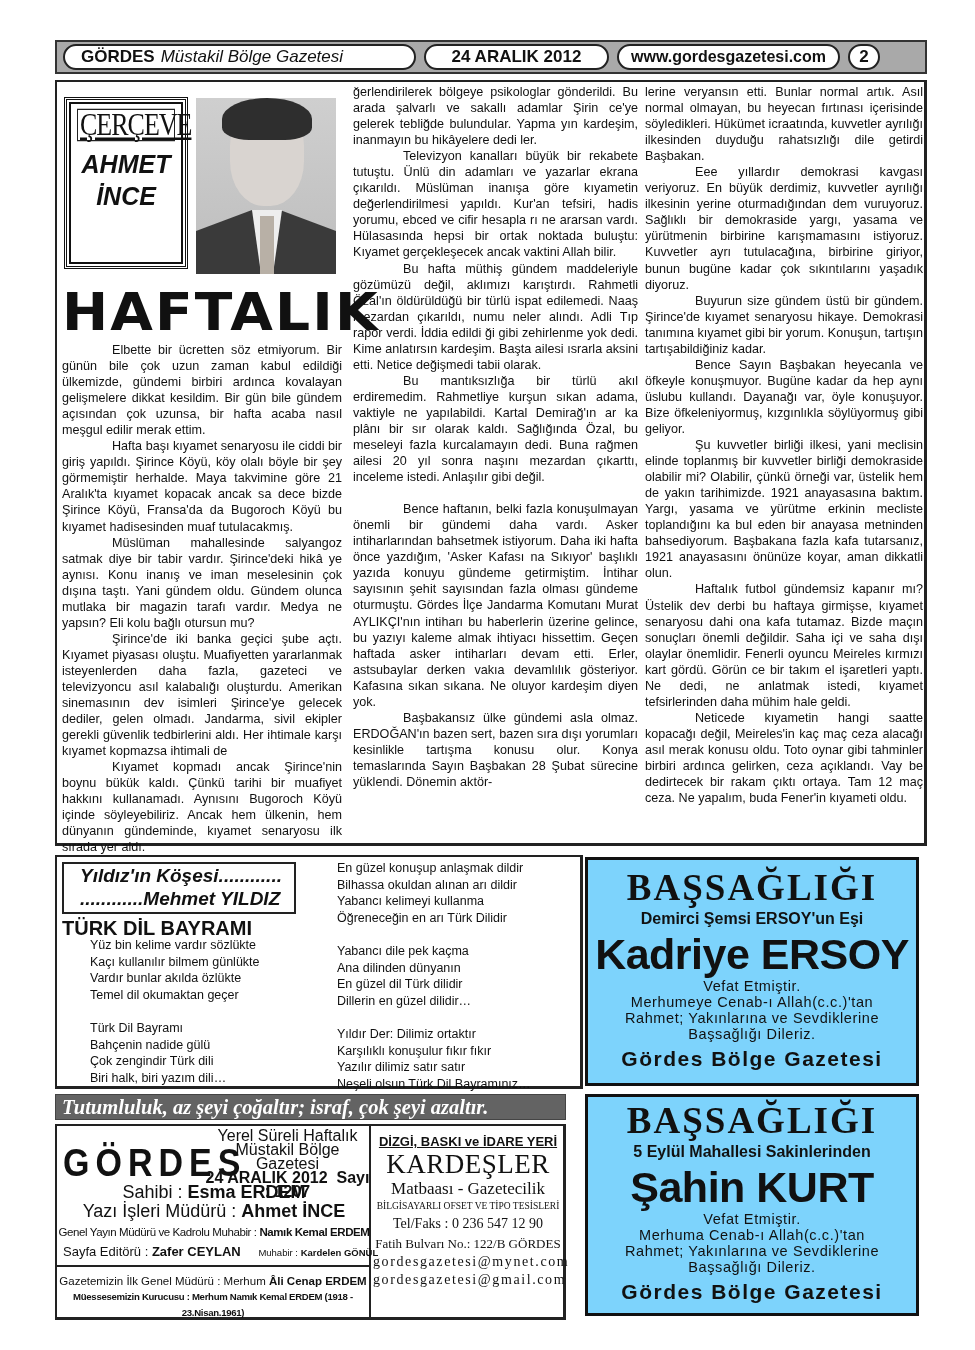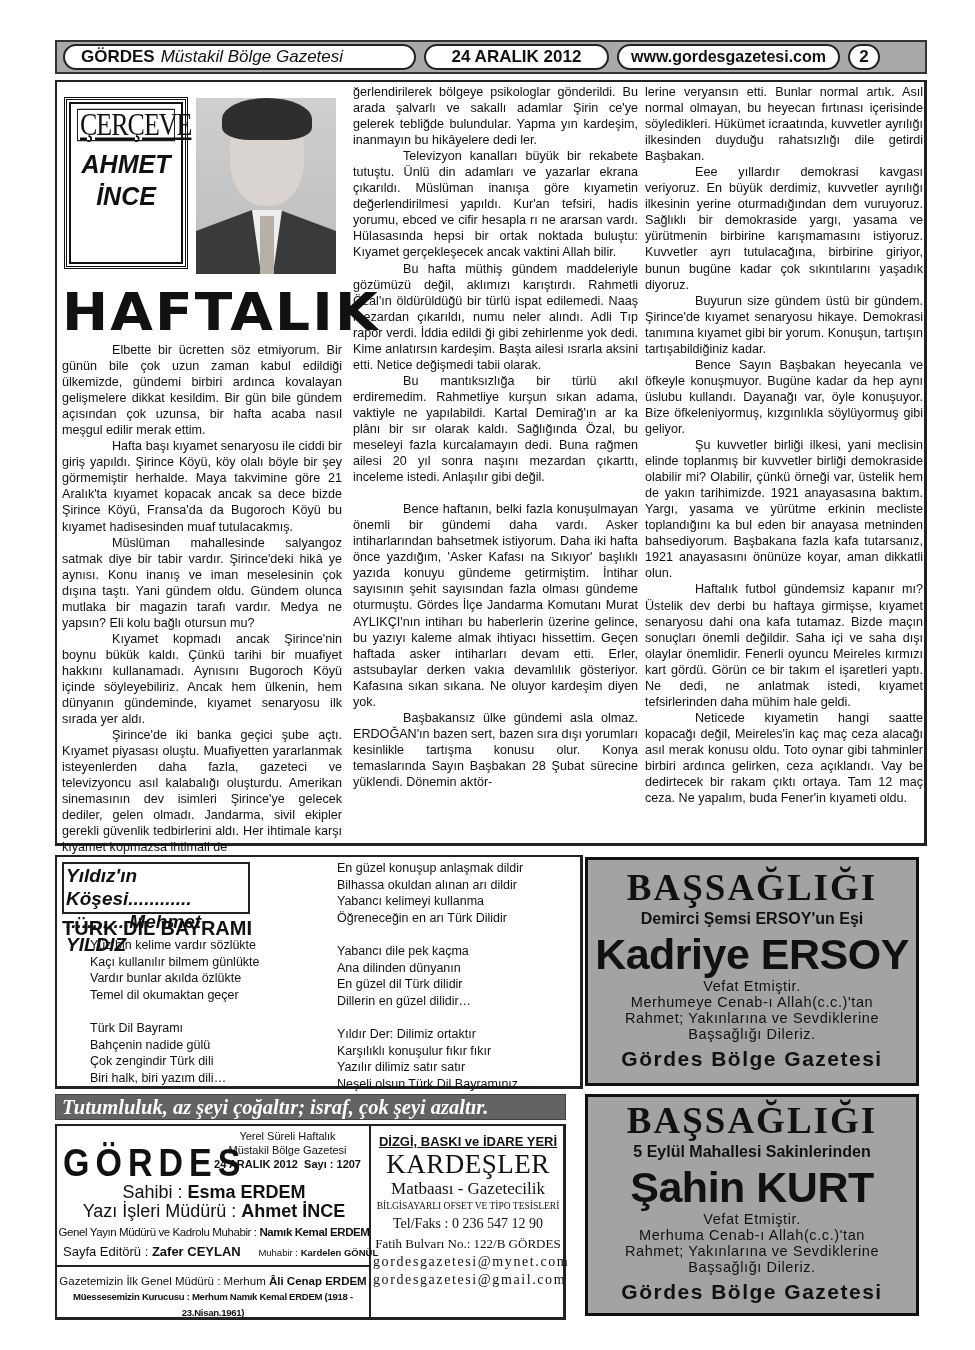--- a/index.html
+++ b/index.html
@@ -57,32 +57,32 @@
   .photo .shirt { position: absolute; left: 56px; top: 112px; width: 30px; height: 64px; background: #eee; clip-path: polygon(0 0, 100% 0, 70% 100%, 30% 100%); }
   .photo .tie { position: absolute; left: 64px; top: 118px; width: 14px; height: 58px; background: #b8b0a6; }
   .haftalik { font-weight: 900; font-size: 52px; letter-spacing: 2px; line-height: 52px; margin: 2px 0 4px 0; font-family: "DejaVu Sans", sans-serif; transform: scaleX(1.06); transform-origin: left; }
 
   
   .poem {
     position: absolute; left: 55px; top: 855px; width: 528px; height: 234px;
     border: 2px solid #222; border-right-width: 3px; border-bottom-width: 3px;
   }
   .poem-head {
-    position: absolute; left: 5px; top: 5px; width: 188px; height: 52px; border: 2px solid #222;
-    font-weight: bold; font-style: italic; font-size: 19px; line-height: 23px; padding-left: 2px;
+    position: absolute; left: 5px; top: 5px; width: 234px; height: 52px; border: 2px solid #222;
+    font-weight: bold; font-style: italic; font-size: 19px; line-height: 23px; padding-left: 16px;
   }
   .poem-title { position: absolute; left: 5px; top: 60px; font-weight: bold; font-size: 20px; }
   .stanzas-left { position: absolute; left: 33px; top: 80px; font-size: 12.5px; line-height: 16.6px; }
   .stanzas-right { position: absolute; left: 280px; top: 3px; font-size: 12.5px; line-height: 16.6px; }
   .stanza { margin-bottom: 16.6px; }
 
   
   .condolence {
     position: absolute; left: 585px; width: 334px; border: 3px solid #111; text-align: center;
-    background: #a3a3a3;
+    background: #7dd3fc;
   }
   .condolence .bs { font-family: "Liberation Serif", serif; font-weight: bold; font-size: 37px; letter-spacing: 2px; line-height: 40px; }
   .condolence .sub { font-weight: bold; font-size: 16px; line-height: 22px; }
   .condolence .name { font-weight: bold; font-size: 43px; line-height: 48px; letter-spacing: -0.5px; }
   .condolence .msg { font-size: 14.5px; line-height: 16px; letter-spacing: 0.6px; }
   .condolence .sig { font-weight: bold; font-size: 21px; line-height: 26px; letter-spacing: 1.5px; margin-top: 4px; }
 
   
   .motto {
     position: absolute; left: 55px; top: 1094px; width: 511px; height: 26px;
@@ -92,21 +92,21 @@
   }
 
   
   .imprint {
     position: absolute; left: 55px; top: 1124px; width: 511px; height: 196px;
     border: 2px solid #222; border-right-width: 3px; border-bottom-width: 3px;
   }
   .imprint-left { position: absolute; left: 0; top: 0; width: 314px; height: 141px; border-right: 2px solid #222; border-bottom: 2px solid #222; }
   .imprint-founders { position: absolute; left: 0; top: 141px; width: 314px; height: 51px; border-right: 2px solid #222; text-align: center; font-size: 11.5px; line-height: 16px; padding-top: 6px; transform-origin: left; }
   .gordes-big { position: absolute; left: 6px; top: 14px; font-family: "Liberation Sans", sans-serif; font-weight: bold; font-size: 34px; letter-spacing: 6px; transform: scaleY(1.15); transform-origin: left top; }
-  .imprint-meta { position: absolute; left: 148px; top: 3px; width: 165px; text-align: center; font-size: 11px; line-height: 14px; }
+  .imprint-meta { position: absolute; left: 148px; top: 3px; width: 165px; text-align: center; font-size: 16px; line-height: 14px; }
   .imprint-meta .b { font-weight: bold; }
   .imprint-line { position: absolute; left: 0; width: 314px; text-align: center; white-space: nowrap; }
   .press { position: absolute; left: 316px; top: 0; width: 190px; height: 192px; text-align: center; font-family: "Liberation Serif", serif; }
   .press .h { font-family: "Liberation Sans", sans-serif; font-weight: bold; text-decoration: underline; font-size: 13px; margin-top: 8px; }
   .press .kd { font-size: 27px; line-height: 30px; letter-spacing: 0.5px; }
   .press .mg { font-size: 17px; line-height: 20px; }
   .press .sm { font-size: 9.5px; line-height: 14px; }
   .press .tel { font-size: 14px; line-height: 22px; }
   .press .adr { font-size: 13px; line-height: 18px; }
   .press .mail { font-size: 14px; line-height: 18px; letter-spacing: 1.6px; }
@@ -137,22 +137,22 @@
           <div class="shirt"></div>
           <div class="tie"></div>
         <div class="head"></div>
           <div class="hair"></div>
       </div>
     </div>
     <div class="haftalik">HAFTALIK</div>
     <p>Elbette bir ücretten söz etmiyorum. Bir günün bile çok uzun zaman kabul edildiği ülkemizde, gündemi birbiri ardınca kovalayan gelişmelere dikkat kesildim. Bir gün bile gündem açısından çok uzunsa, bir hafta acaba nasıl meşgul edilir merak ettim.</p>
     <p>Hafta başı kıyamet senaryosu ile ciddi bir giriş yapıldı. Şirince Köyü, köy olalı böyle bir şey görmemiştir herhalde. Maya takvimine göre 21 Aralık'ta kıyamet kopacak ancak sa dece bizde Şirince Köyü, Fransa'da da Bugoroch Köyü bu kıyamet hadisesinden muaf tutulacakmış.</p>
     <p>Müslüman mahallesinde salyangoz satmak diye bir tabir vardır. Şirince'deki hikâ ye aynısı. Konu inanış ve iman meselesinin çok dışına taştı. Yani gündem oldu. Gündem olunca mutlaka bir magazin tarafı vardır. Medya ne yapsın? Eli kolu bağlı otursun mu?</p>
+    <p>Şirince'de iki banka geçici şube açtı. Kıyamet piyasası oluştu. Muafiyetten yararlanmak isteyenlerden daha fazla, gazeteci ve televizyoncu asıl kalabalığı oluşturdu. Amerikan sinemasının dev isimleri Şirince'ye gelecek dediler, gelen olmadı. Jandarma, sivil ekipler gerekli güvenlik tedbirlerini aldı. Her ihtimale karşı kıyamet kopmazsa ihtimali de</p>
     <p>Kıyamet kopmadı ancak Şirince'nin boynu bükük kaldı. Çünkü tarihi bir muafiyet hakkını kullanamadı. Aynısını Bugoroch Köyü içinde söyleyebiliriz. Ancak hem ülkenin, hem dünyanın gündeminde, kıyamet senaryosu ilk sırada yer aldı.</p>
-    <p>Şirince'de iki banka geçici şube açtı. Kıyamet piyasası oluştu. Muafiyetten yararlanmak isteyenlerden daha fazla, gazeteci ve televizyoncu asıl kalabalığı oluşturdu. Amerikan sinemasının dev isimleri Şirince'ye gelecek dediler, gelen olmadı. Jandarma, sivil ekipler gerekli güvenlik tedbirlerini aldı. Her ihtimale karşı kıyamet kopmazsa ihtimali de</p>
   </div>
 
   <div class="col col2">
     <p class="noindent">ğerlendirilerek bölgeye psikologlar gönderildi. Bu arada şalvarlı ve sakallı adamlar Şirin ce'ye gelerek tebliğde bulundular. Yapma yın kardeşim, inanmayın bu hikâyelere dedi ler.</p>
     <p>Televizyon kanalları büyük bir rekabete tutuştu. Ünlü din adamları ve yazarlar ekrana çıkarıldı. Müslüman inanışa göre kıyametin değerlendirilmesi yapıldı. Kur'an tefsiri, hadis yorumu, ebced ve cifir hesapla rı ne ararsan vardı. Hülasasında hepsi bir ortak noktada buluştu: Kıyamet gerçekleşecek ancak vaktini Allah bilir.</p>
     <p>Bu hafta müthiş gündem maddeleriyle gözümüzü değil, aklımızı karıştırdı. Rahmetli Özal'ın öldürüldüğü bir türlü ispat edilemedi. Naaş mezardan çıkarıldı, numu neler alındı. Adli Tıp rapor verdi. İddia edildi ği gibi zehirlenme yok dedi. Kime anlatırsın kardeşim. Başta ailesi ısrarla aksini etti. Netice değişmedi tabii olarak.</p>
     <p>Bu mantıksızlığa bir türlü akıl erdiremedim. Rahmetliye kurşun sıkan adama, vaktiyle ne yapılabildi. Kartal Demirağ'ın ar ka plânı bir sır olarak kaldı. Sağlığında Özal, bu meseleyi fazla kurcalamayın dedi. Buna rağmen ailesi 20 yıl sonra naşını mezardan çıkarttı, inceleme istedi. Anlaşılır gibi değil.</p>
     <p style="margin-top:16px">Bence haftanın, belki fazla konuşulmayan önemli bir gündemi daha vardı. Asker intiharlarından bahsetmek istiyorum. Daha iki hafta önce yazdığım, 'Asker Kafası na Sıkıyor' başlıklı yazıda konuyu gündeme getirmiştim. İntihar sayısının şehit sayısından fazla olması gündeme oturmuştu. Gördes İlçe Jandarma Komutanı Murat AYLIKÇI'nın intiharı bu haberlerin üzerine gelince, bu yazıyı kaleme almak ihtiyacı hissettim. Geçen haftada asker intiharları devam etti. Erler, astsubaylar derken vakıa devamlılık gösteriyor. Kafasına sıkan sıkana. Ne oluyor kardeşim diyen yok.</p>
     <p>Başbakansız ülke gündemi asla olmaz. ERDOĞAN'ın bazen sert, bazen sıra dışı yorumları kesinlikle tartışma konusu olur. Konya temaslarında Sayın Başbakan 28 Şubat sürecine yüklendi. Dönemin aktör-</p>
   </div>

